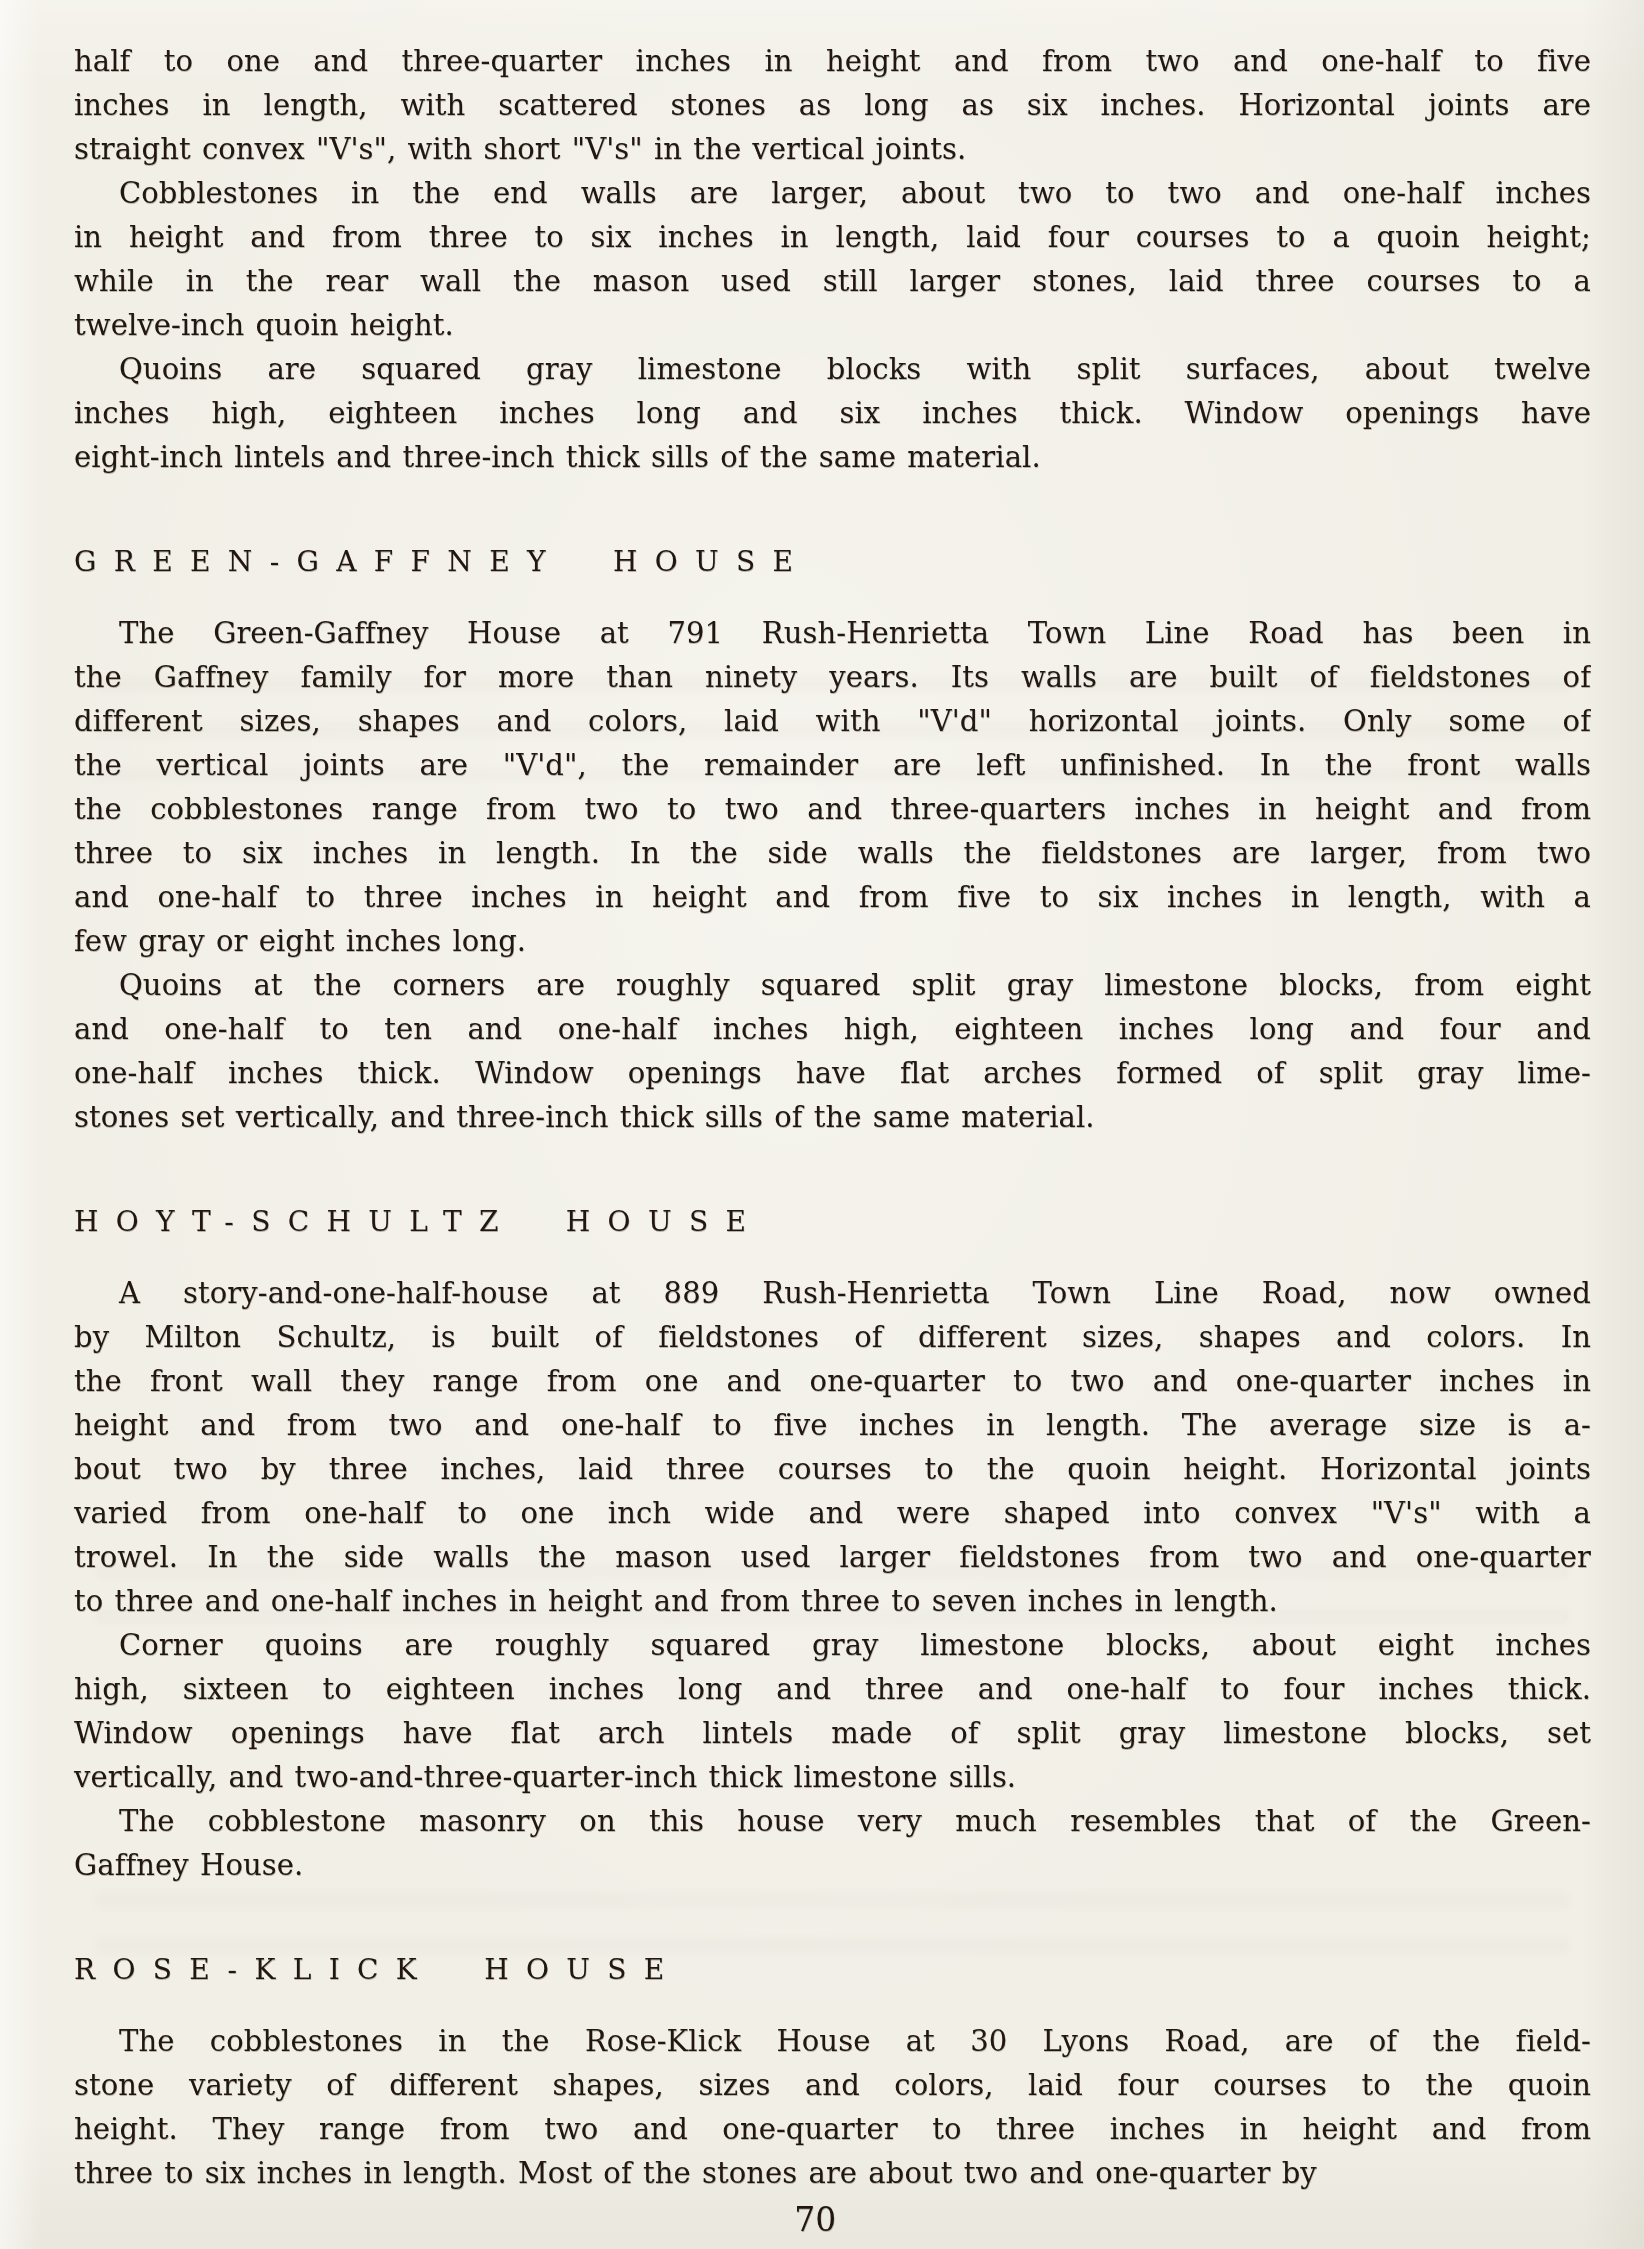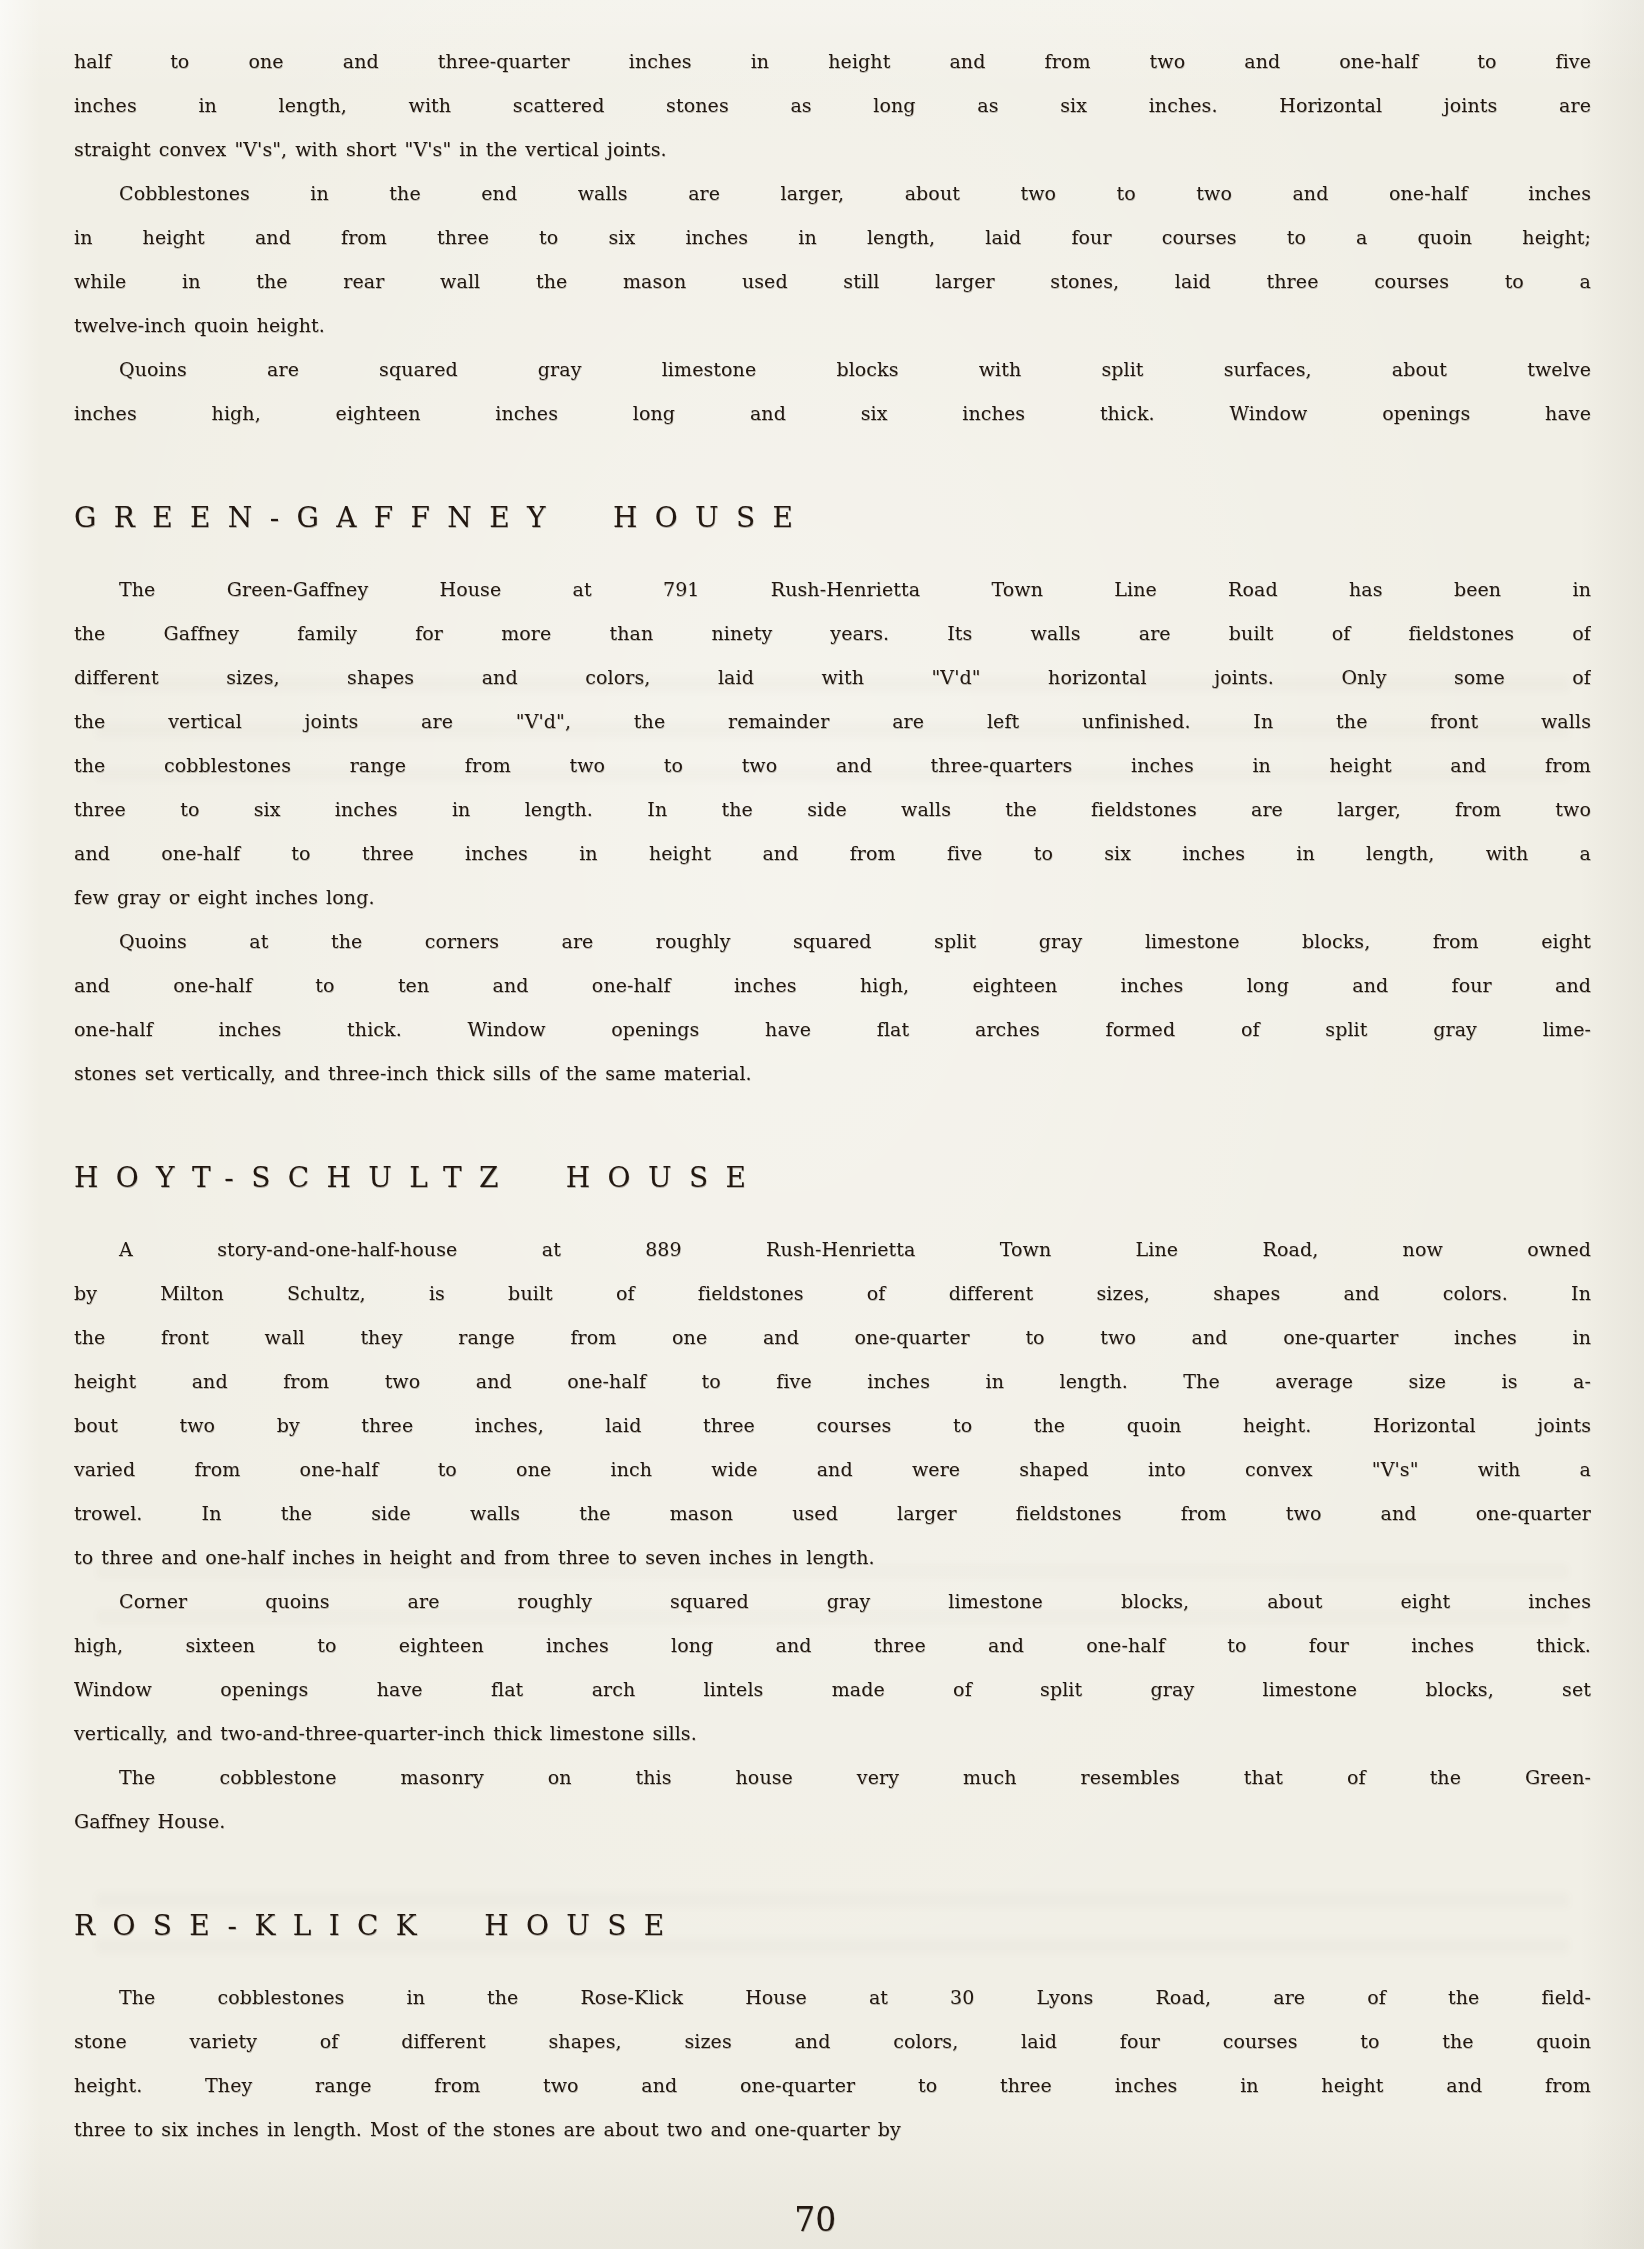--- a/index.html
+++ b/index.html
@@ -19,21 +19,21 @@
       linear-gradient(90deg, rgba(255,255,255,0.55) 0%, rgba(255,255,255,0) 2.5%, rgba(0,0,0,0) 96%, rgba(60,50,30,0.05) 100%),
       linear-gradient(180deg, rgba(255,255,255,0.25) 0%, rgba(255,255,255,0) 4%, rgba(0,0,0,0) 94%, rgba(90,80,55,0.05) 100%);
     color: #211710;
     font-family: "DejaVu Serif", "Liberation Serif", serif;
   }
   .text-column {
     padding: 39px 54px 0 74px;
   }
   .para {
     margin: 0;
-    font-size: 19px;
+    font-size: 29px;
   }
   .line {
     height: 44px;
     line-height: 44px;
     white-space: nowrap;
     text-shadow: 0.5px 0.5px 0 rgba(34,24,16,0.28);
     letter-spacing: 0.1px;
     word-spacing: 1.9px;
   }
   .line.fill {
@@ -98,20 +98,21 @@
       </div>
       <div class="para indent">
         <div class="line fill">Cobblestones in the end walls are larger, about two to two and one-half inches</div>
         <div class="line fill">in height and from three to six inches in length, laid four courses to a quoin height;</div>
         <div class="line fill">while in the rear wall the mason used still larger stones, laid three courses to a</div>
         <div class="line last">twelve-inch quoin height.</div>
       </div>
       <div class="para indent">
         <div class="line fill">Quoins are squared gray limestone blocks with split surfaces, about twelve</div>
         <div class="line fill">inches high, eighteen inches long and six inches thick. Window openings have</div>
+        <div class="line last">eight-inch lintels and three-inch thick sills of the same material.</div>
       </div>
       <div class="heading">GREEN-GAFFNEY HOUSE</div>
       <div class="para indent">
         <div class="line fill">The Green-Gaffney House at 791 Rush-Henrietta Town Line Road has been in</div>
         <div class="line fill">the Gaffney family for more than ninety years. Its walls are built of fieldstones of</div>
         <div class="line fill">different sizes, shapes and colors, laid with "V'd" horizontal joints. Only some of</div>
         <div class="line fill">the vertical joints are "V'd", the remainder are left unfinished. In the front walls</div>
         <div class="line fill">the cobblestones range from two to two and three-quarters inches in height and from</div>
         <div class="line fill">three to six inches in length. In the side walls the fieldstones are larger, from two</div>
         <div class="line fill">and one-half to three inches in height and from five to six inches in length, with a</div>

